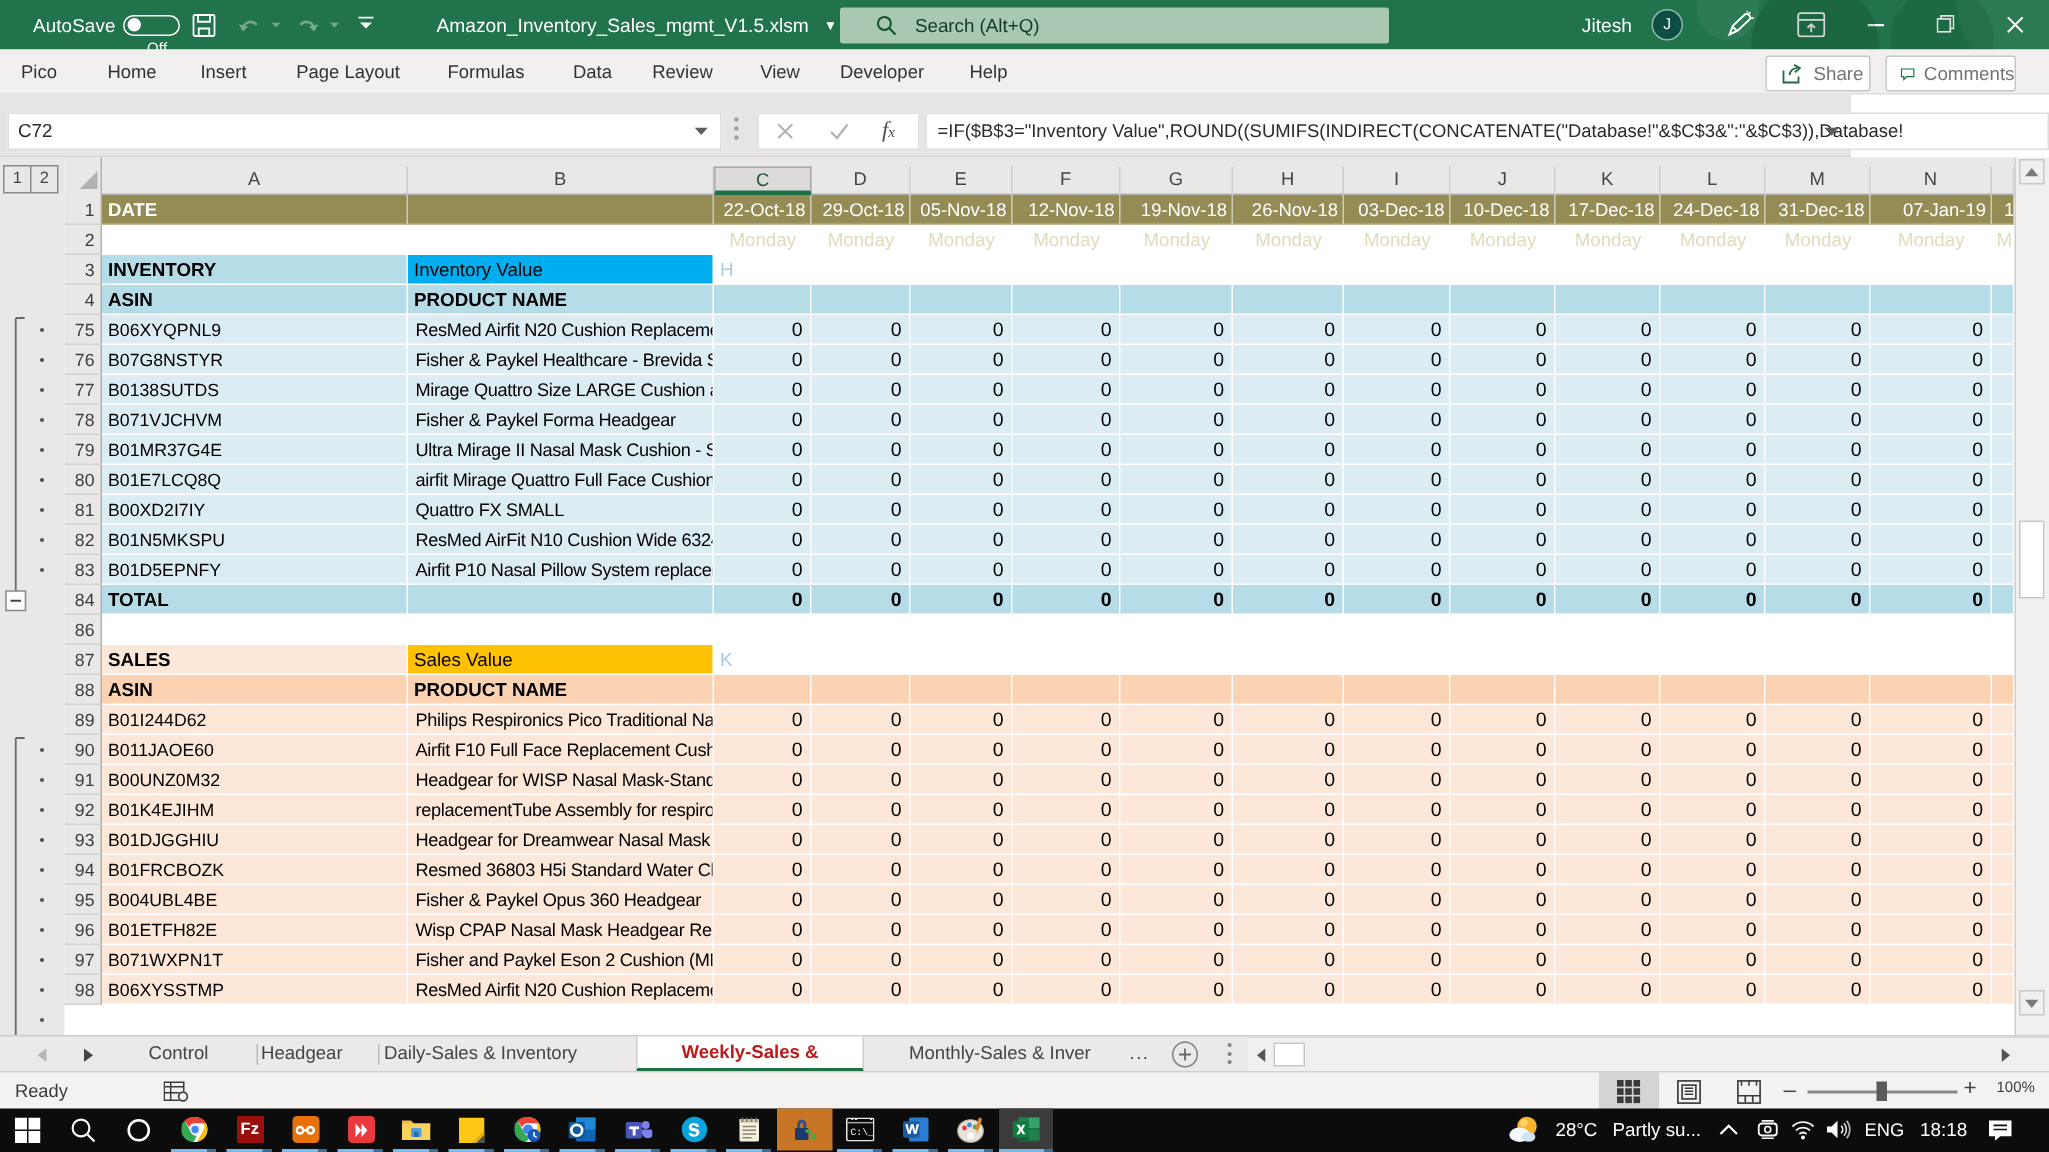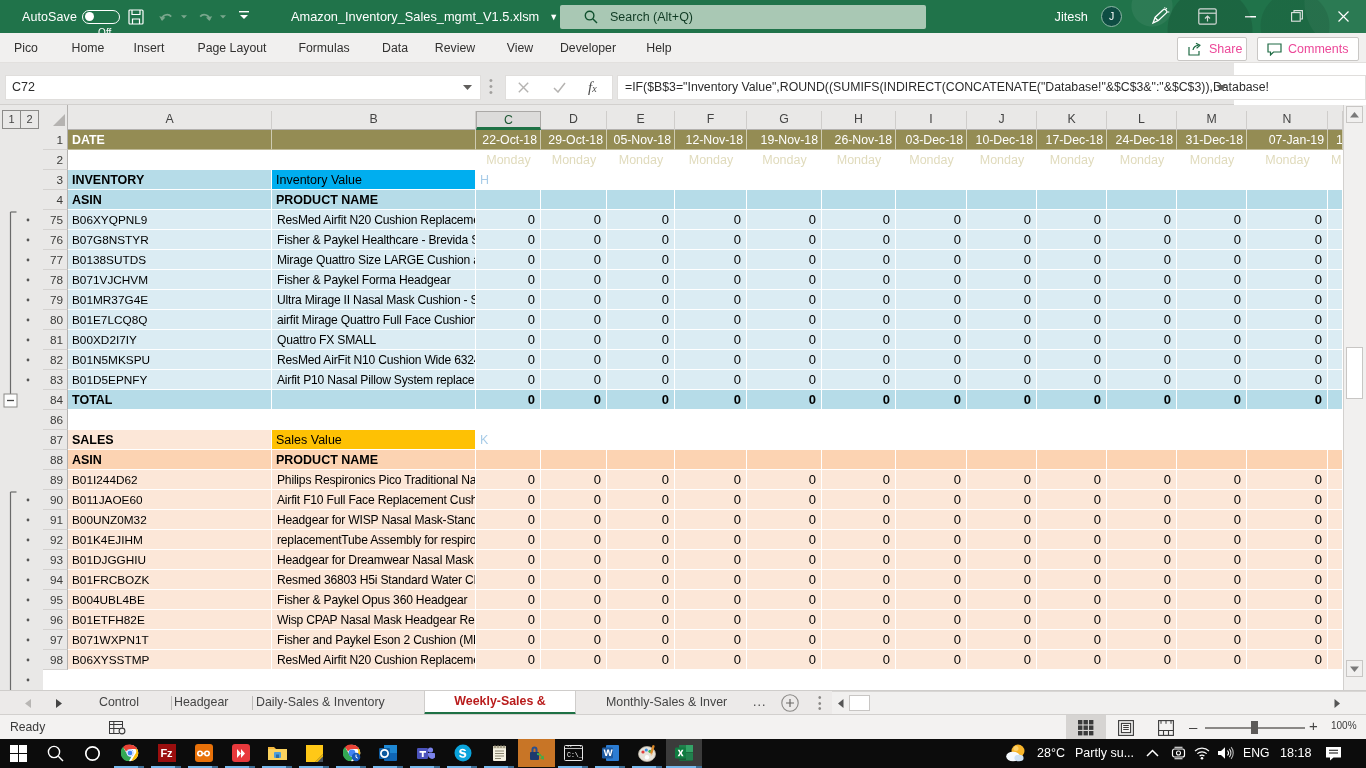--- a/index.html
+++ b/index.html
@@ -15,21 +15,21 @@
 .pill .off{position:absolute;left:15px;top:16px;font-size:10px;color:#fff}
 #fname{left:291px;font-size:12.8px}
 #fname .car{margin-left:10px;font-size:9px}
 #search{position:absolute;left:560px;top:5px;width:366px;height:24px;background:#a9c8b4;border-radius:2px;display:flex;align-items:center;font-size:12.5px;color:#103b24}
 #juser{right:278px;font-size:12.8px}
 .avatar{position:absolute;left:1101px;top:6px;width:21px;height:21px;border-radius:50%;background:#0e4d43;border:1px solid #8fb8a6;color:#fff;font-size:10.5px;text-align:center;line-height:19px}
 .titleicon{position:absolute;top:8px}
 
 #ribbon{position:absolute;top:33px;left:0;width:1366px;height:30px;background:#f1f0ef;border-bottom:1px solid #e2e0de}
 .rtab{position:absolute;top:0;height:30px;line-height:30px;font-size:12.3px;color:#323130;transform:translateX(-50%);white-space:nowrap}
-.rbtn{position:absolute;top:4px;height:24px;border:1px solid #c9c7c5;background:#fff;color:#ec4899;font-size:12.5px;display:flex;align-items:center;border-radius:2px}
+.rbtn{position:absolute;top:4px;height:24px;border:1px solid #c9c7c5;background:#fff;color:#737373;font-size:12.5px;display:flex;align-items:center;border-radius:2px}
 
 #fbar{position:absolute;top:63px;left:0;width:1234px;height:42px;background:#e6e5e4;border-bottom:1px solid #d2d0ce}
 .fbox{position:absolute;top:11.5px;height:25px;background:#fff;border:1px solid #e0dedc}
 #namebox{left:5px;width:476px;font-size:12.5px;color:#2b2b2b;line-height:23px;padding-left:6px}
 #fxbtns{left:505px;width:108px}
 #ftext{left:617px;width:749px;font-size:12.3px;color:#2b2b2b;line-height:23px;padding-left:7px;white-space:nowrap;overflow:hidden}
 
 #sheet{position:absolute;top:105px;left:0;width:1343px;height:585px;background:#fff}
 #gutter{position:absolute;top:105px;left:0;width:43px;height:585px;background:#e9e8e7}
 #colhead{position:absolute;top:105px;left:43px;width:1300px;height:25px;background:#e9e8e7;border-bottom:1px solid #b3b1af}
@@ -158,21 +158,21 @@
  <span class="rtab" style="left:520px">View</span>
  <span class="rtab" style="left:588px">Developer</span>
  <span class="rtab" style="left:659px">Help</span>
  <div class="rbtn" style="left:1177px;width:70px"><svg style="margin:0 6px 0 10px" width="15" height="14" viewBox="0 0 15 14">
           <g fill="none" stroke="#1e6b44" stroke-width="1.2">
             <path d="M1 5v8h10V9"></path>
             <path d="M5 8c.5-3 2.5-4.5 5.5-4.7"></path>
             <path d="M8 1.2L12 3.4 8.6 6.2" stroke-linejoin="round"></path>
           </g>
         </svg>Share</div>
- <div class="rbtn" style="left:1257px;width:102px"><svg style="margin:0 6px 0 9px" width="15" height="13" viewBox="0 0 15 13">
+ <div class="rbtn" style="left:1257px;width:87px"><svg style="margin:0 6px 0 9px" width="15" height="13" viewBox="0 0 15 13">
           <g fill="none" stroke="#1e6b44" stroke-width="1.2">
             <path d="M1 1h13v8H6.5L3.5 12V9H1z"></path>
           </g>
         </svg>Comments</div>
 </div>
 
 <div id="fbar">
  <div class="fbox" id="namebox">C72<svg style="position:absolute;right:8px;top:9px" width="9" height="6" viewBox="0 0 9 6">
           <path d="M0 0l4.5 5L9 0z" fill="#605e5c"></path>
         </svg></div>

